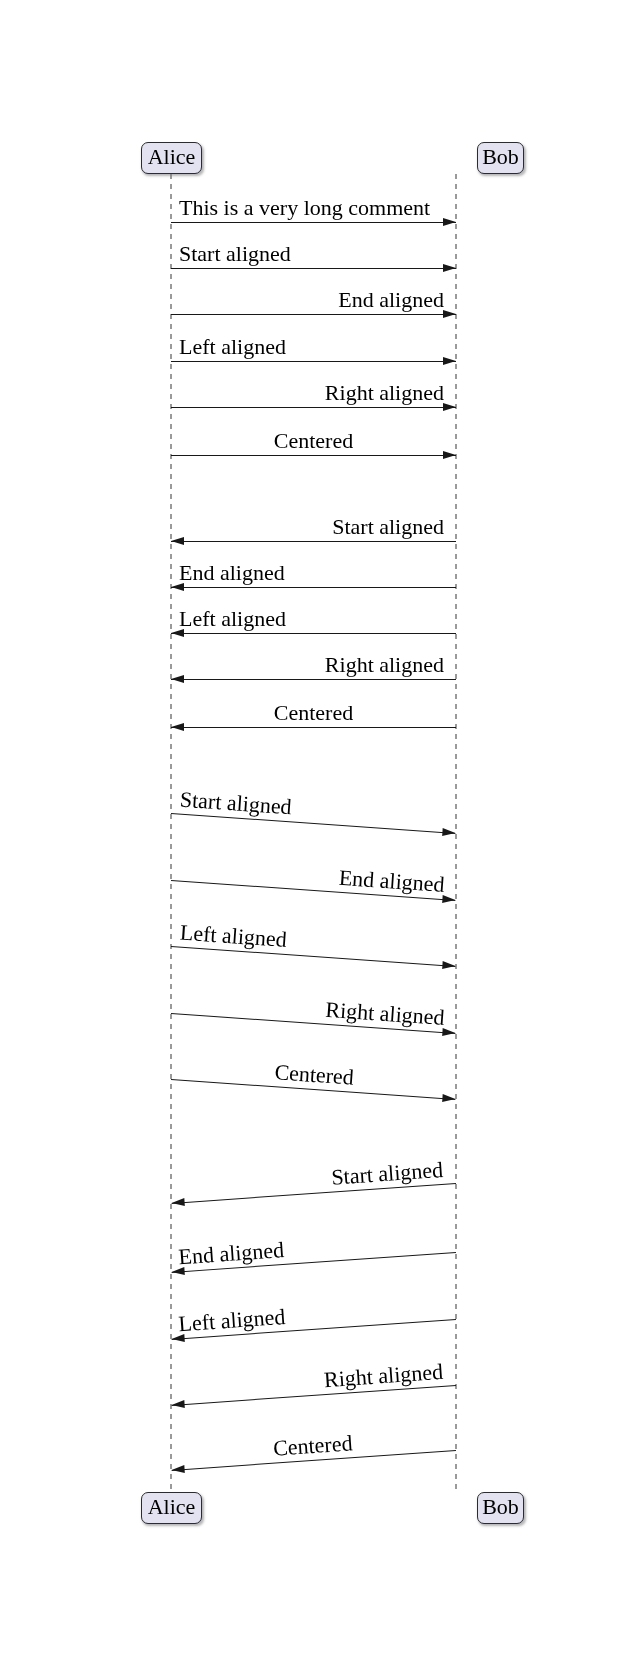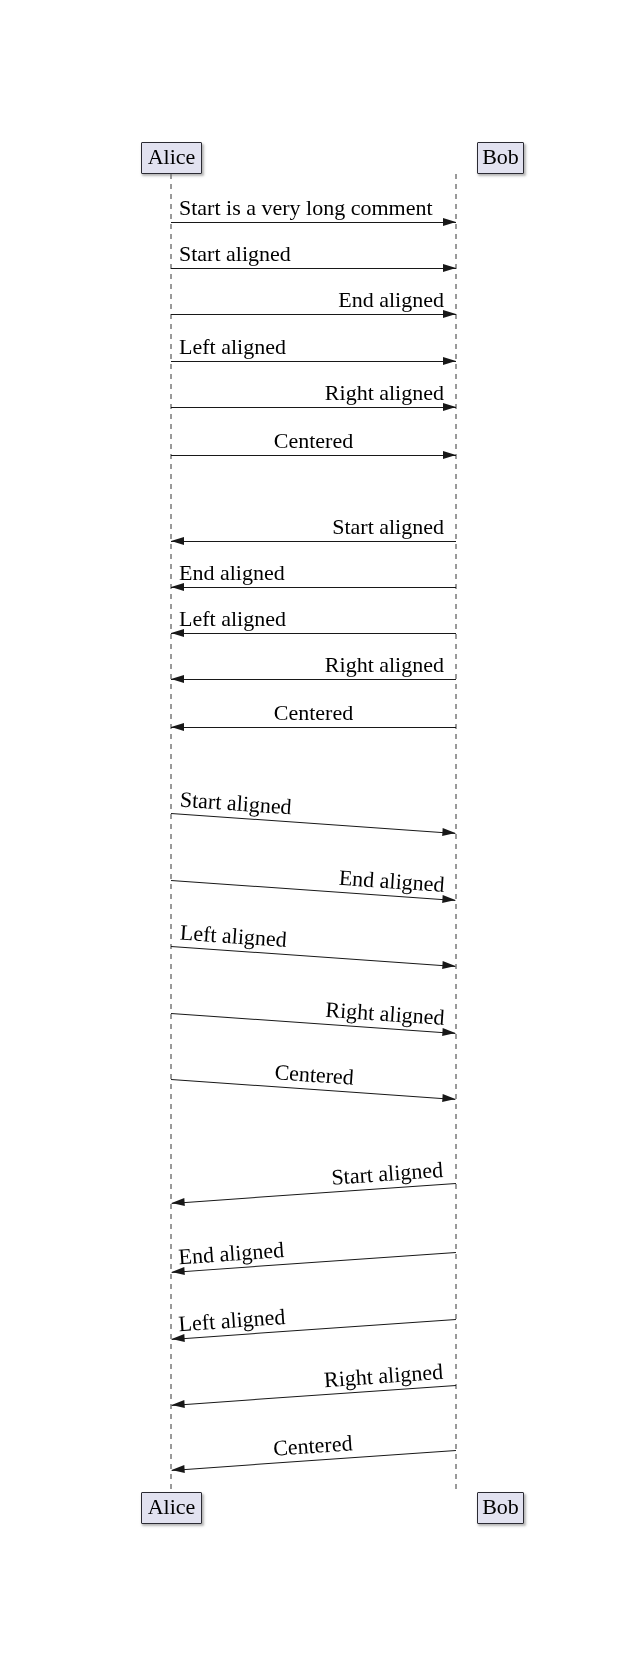--- a/index.html
+++ b/index.html
@@ -15,21 +15,21 @@
   .lifeline {
     position:absolute; top:174px; height:1320px; width:2px;
     background:repeating-linear-gradient(to bottom,#9a9a9a 0 5px,transparent 5px 10px);
   }
   .lifeline.alice { left:170px; }
   .lifeline.bob   { left:455px; }
 
   
   .actor {
     position:absolute; height:32px;
-    background:#E2E2F0; border:1.6px solid #2b2b33; border-radius:1px;
+    background:#E2E2F0; border:1.6px solid #2b2b33; border-radius:7px;
     font-size:22px; line-height:28px; text-align:center;
     box-shadow:1.5px 2px 2.5px rgba(120,120,120,0.55);
   }
   .actor.alice { left:141px; width:61px; }
   .actor.bob   { left:432px; width:47px;margin-left:45px; }
   .actor.top    { top:142px; }
   .actor.bottom { top:1492px; }
 
   
   .msg { position:absolute; left:171px; width:285px; }
@@ -60,21 +60,21 @@
 
   <div class="lifeline alice"></div>
   <div class="lifeline bob"></div>
 
   <div class="actor alice top">Alice</div>
   <div class="actor bob top">Bob</div>
   <div class="actor alice bottom">Alice</div>
   <div class="actor bob bottom">Bob</div>
 
   <div class="msg al-left" style="top:195px">
-    <div class="msg-label">Start is a very long comment</div>
+    <div class="msg-label">This is a very long comment</div>
     <div class="msg-line">
         <span class="ah ah-r"></span>
       </div>
   </div>
   <div class="msg al-left" style="top:241px">
     <div class="msg-label">Start aligned</div>
     <div class="msg-line">
         <span class="ah ah-r"></span>
       </div>
   </div>

